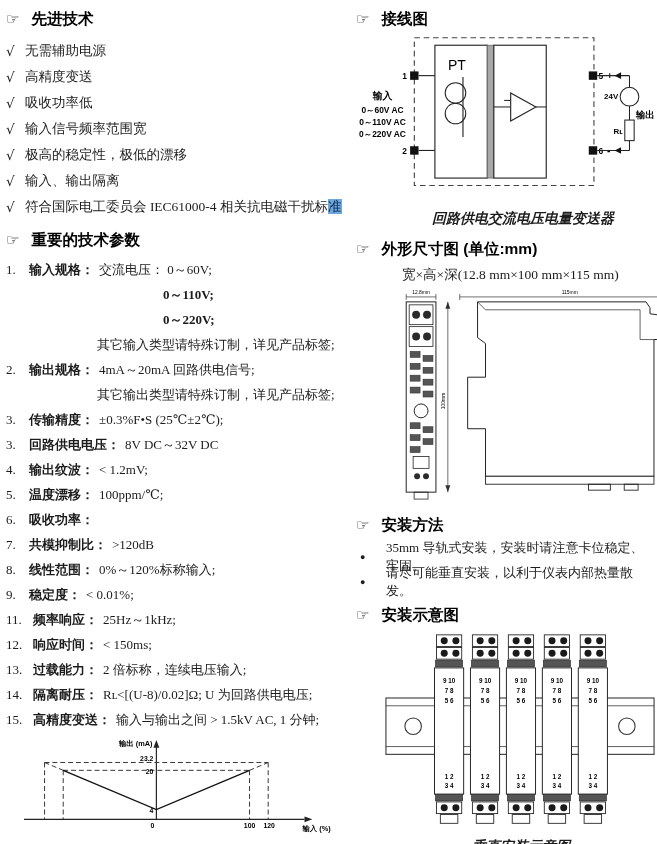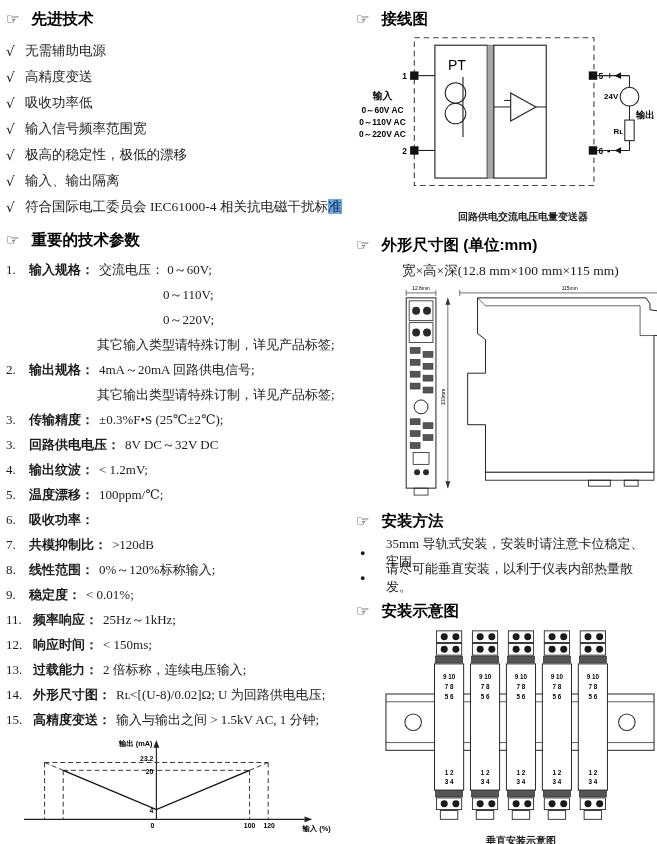--- a/index.html
+++ b/index.html
@@ -19,25 +19,26 @@
   .tick{width:19px;flex:none;font-family:"DejaVu Sans",sans-serif;}
   .hl{background:#6fa8dc;color:#08284e;}
   .params{margin-top:9px;}
   .param-lines{margin-top:6px;}
   .param-line{display:flex;align-items:center;height:25px;font-size:13px;white-space:nowrap;}
   .pnum{width:23px;flex:none;}
   .pnum.wide{width:27px;}
   .plabel{font-weight:bold;font-family:"Liberation Sans","DejaVu Sans",sans-serif;font-size:13px;}
   .pval{margin-left:5px;}
   .indent-mid{padding-left:86px;}
-  .indent-deep{padding-left:152px;}
+  .indent-deep{padding-left:152px;font-weight:bold;}
   .chart-wrap{margin-top:4px;margin-left:8px;}
   .diagram-caption{
-    text-align:center;font-size:10px;font-family:"Liberation Sans","DejaVu Sans",sans-serif;
+    text-align:center;font-size:14px;font-family:"Liberation Sans","DejaVu Sans",sans-serif;
     font-weight:bold;
+    font-style:italic;
   }
   .wiring-caption{width:250px;margin-left:42px;margin-top:2px;}
   .install-caption{width:220px;margin-left:55px;margin-top:4px;}
   .subtitle{font-size:13.5px;margin:6px 0 4px 46px;}
   .bullet-list{margin-top:8px;}
   .bullet-item{display:flex;align-items:center;height:25px;font-size:13px;}
   .dot{width:26px;flex:none;font-size:9px;padding-left:4px;}
   .mt10{margin-top:10px;}
   .mt6{margin-top:6px;}
   svg{display:block;}
@@ -161,21 +162,21 @@
       <span class="plabel">响应时间：</span>
       <span class="pval">&lt; 150ms;</span>
     </div>
     <div class="param-line">
       <span class="pnum wide">13.</span>
       <span class="plabel">过载能力：</span>
       <span class="pval">2 倍标称，连续电压输入;</span>
     </div>
     <div class="param-line">
       <span class="pnum wide">14.</span>
-      <span class="plabel">外形尺寸图：</span>
+      <span class="plabel">隔离耐压：</span>
       <span class="pval">Rʟ&lt;[(U-8)/0.02]Ω; U 为回路供电电压;</span>
     </div>
     <div class="param-line">
       <span class="pnum wide">15.</span>
       <span class="plabel">高精度变送：</span>
       <span class="pval">输入与输出之间 &gt; 1.5kV AC, 1 分钟;</span>
     </div>
   </div>
 
   <div class="chart-wrap">

